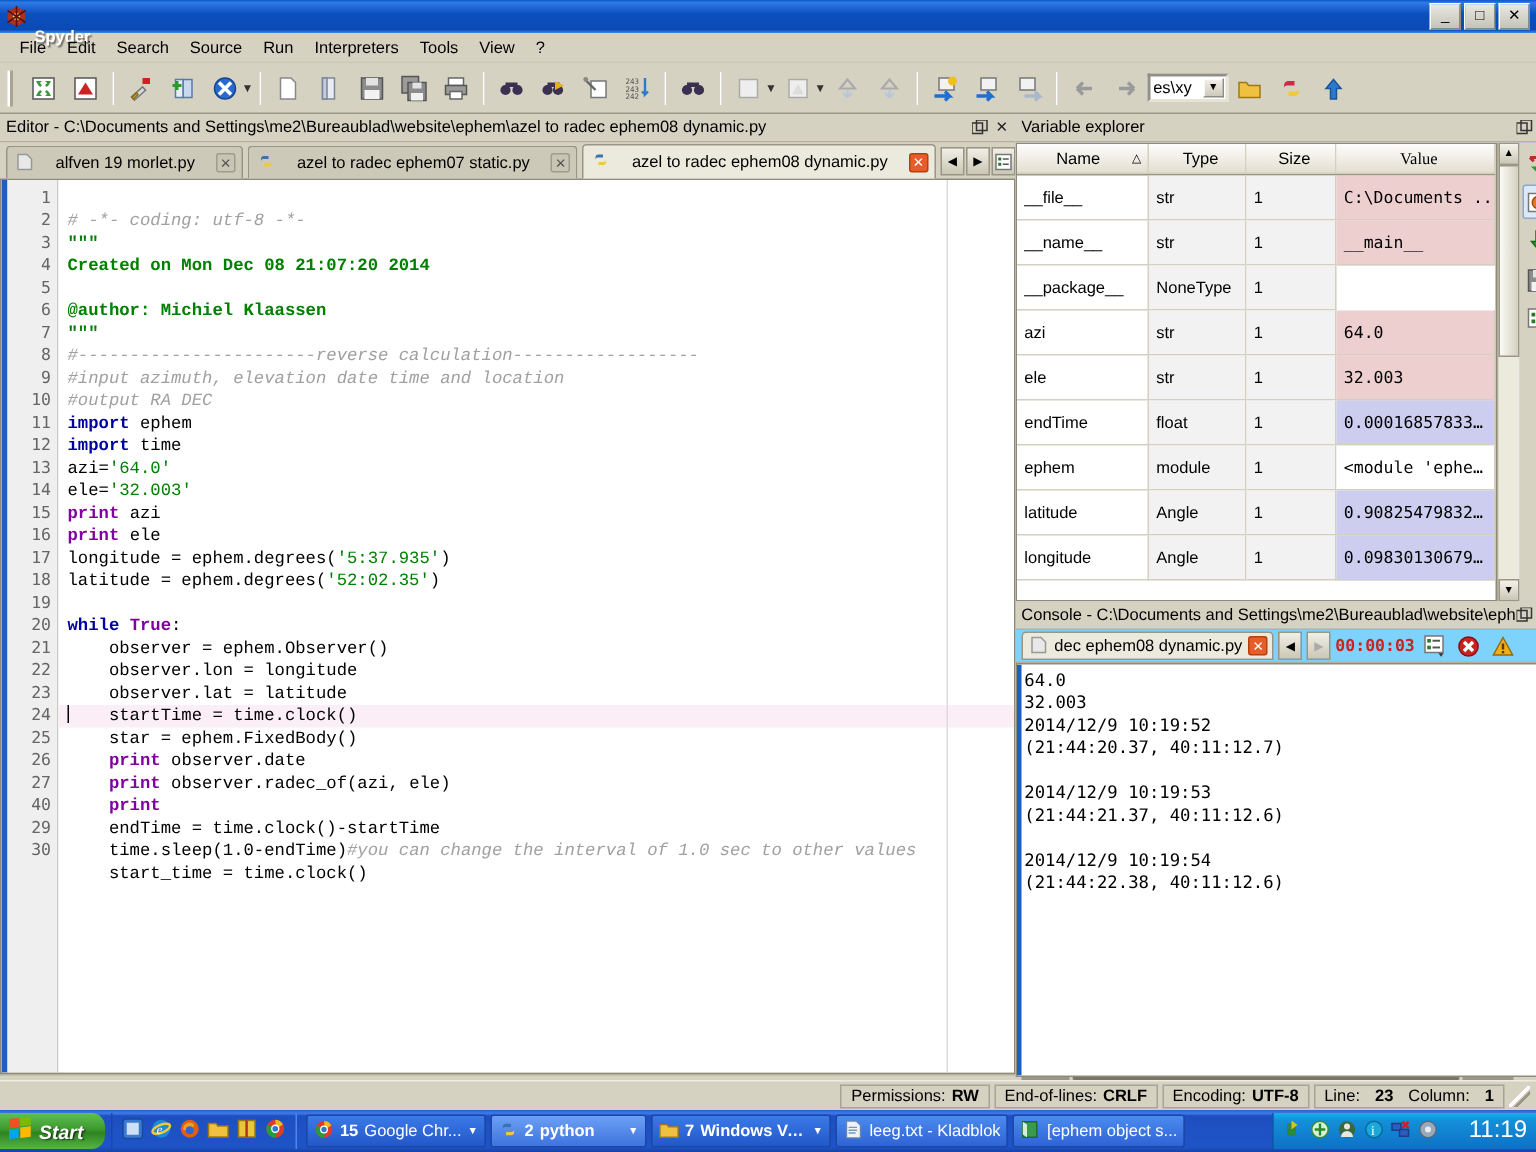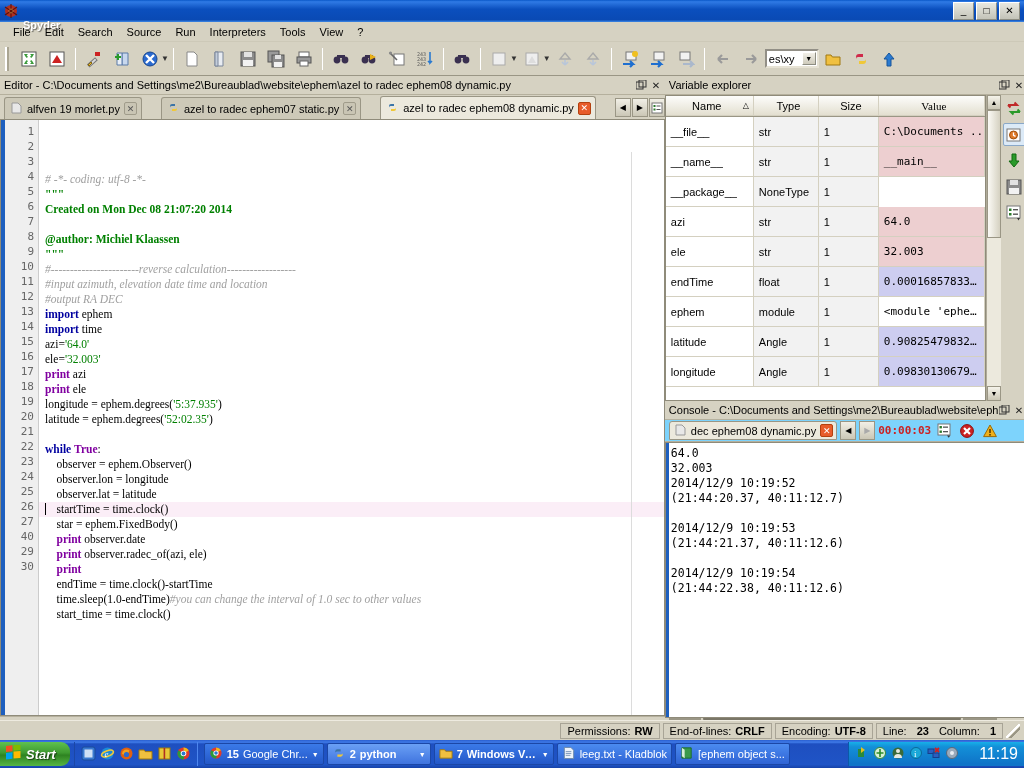--- a/index.html
+++ b/index.html
@@ -114,25 +114,25 @@
   }
 
   
   .tabbar {
     height: 25px; background: #d6d2c2;
     display: flex; align-items: flex-end; padding-left: 4px;
     border-bottom: 1px solid #8f8b7a;
   }
   .tab {
     height: 22px; display: flex; align-items: center;
-    padding: 0 4px 0 5px; margin-right: 19px;
+    padding: 0 4px 0 5px; margin-right: 3px;
     background: #cdc9b8;
     border: 1px solid #9a9685; border-bottom: none;
     border-radius: 3px 3px 0 0;
-    font-size: 11px; white-space: nowrap; gap: 4px;
+    font-size: 11px; white-space: nowrap; gap: 14px;
   }
   .tab.active { background: #ece9dd; height: 23px; }
   .tab .closex {
     width: 13px; height: 13px; display:flex;align-items:center;justify-content:center;
     background: #c9c5b4; border:1px solid #a09c8b; color:#555; font-size:9px;
     border-radius:2px;
   }
   .tab.active .closex { background:#e85c2a; color:#fff; border-color:#b3410f; }
   .tabnavs { margin-left: auto; display: flex; align-items: center; gap: 1px; padding-bottom:2px;}
   .navbtn {
@@ -149,22 +149,22 @@
   }
   .bluebar { width: 4px; background: #1e5fbe; }
   .gutter {
     width: 34px; background: #efefef; border-right: 1px solid #ccc;
     text-align: right; padding-top: 4px;
     font-family: "DejaVu Sans Mono", monospace; font-size: 11px; color: #666;
   }
   .gutter div { height: 15px; line-height: 15px; padding-right: 4px; }
   .codearea {
     flex: 1; background: #fff; padding-top: 20px;
-    font-family: Liberation Serif, serif; font-size: 11.5px;
-    position: relative; overflow: hidden; margin-top: 32px;
+    font-family: Liberation Mono, monospace; font-size: 11.5px;
+    position: relative; overflow: hidden;
   }
   .codearea .ln { height: 15px; line-height: 15px; padding-left: 6px; white-space: pre; }
   .codearea .ln.cur { background: #fbeef7; }
   .edgeline { position:absolute; top:0; bottom:0; left:592px; width:1px; background:#dcdcdc;}
   .caret { display:inline-block; width:1px; height:12px; background:#000; vertical-align:-2px; margin-right:-1px;}
   .k  { color:#0000a0; font-weight:bold; }   
   .kw2{ color:#8000a0; font-weight:bold; }   
   .s  { color:#008000; }                      
   .c  { color:#a0a0a0; font-style: italic; } 
   .d  { color:#008000; font-weight:bold; }   

